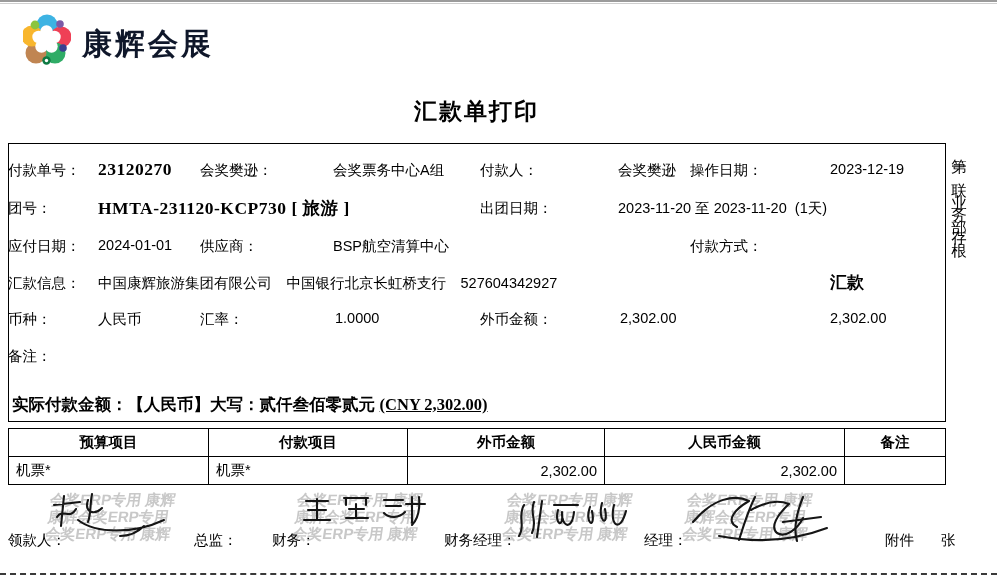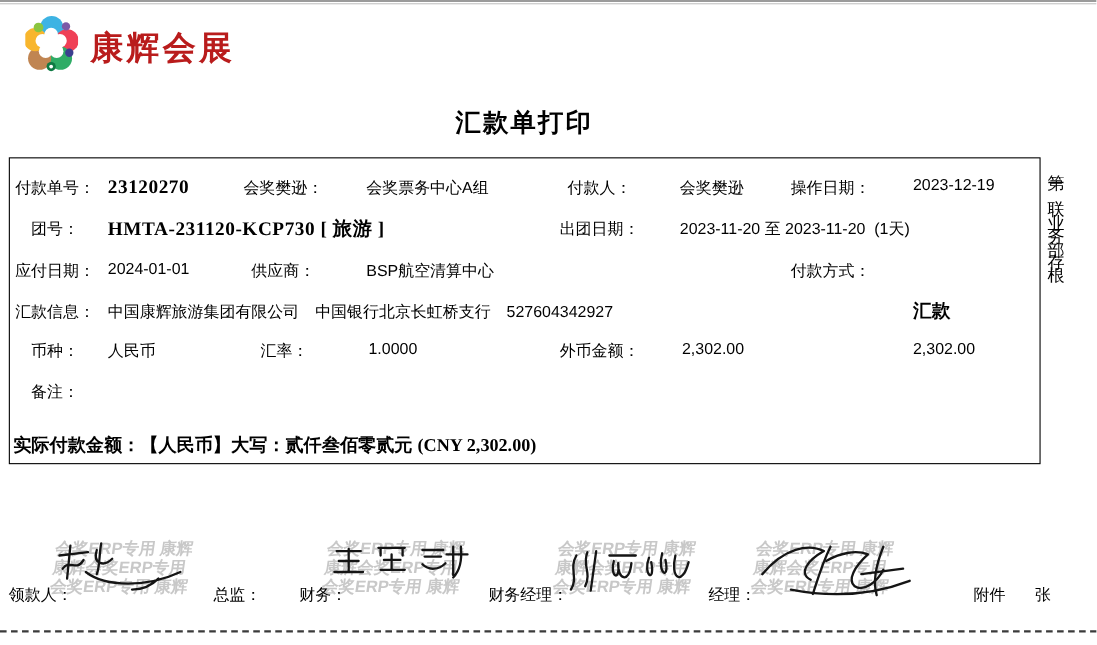--- a/index.html
+++ b/index.html
@@ -1,31 +1,31 @@
 <!DOCTYPE html>
 <html><head>
 <meta charset="utf-8">
 <style>
   html,body{margin:0;padding:0;background:#fff;}
   .page{position:relative;width:997px;height:586px;background:#fff;overflow:hidden;
         font-family:"Liberation Sans",sans-serif;color:#000;}
   .topbar{position:absolute;left:0;top:0;width:997px;height:4px;
           background:linear-gradient(#9b9b9b 0 2px,#ffffff 2px 3px,#cfcfcf 3px 4px);}
   .brand-text{position:absolute;left:82px;top:24px;font-size:30px;font-weight:bold;
-              color:#b91c1c;letter-spacing:3px;}
+              color:#0f172a;letter-spacing:3px;}
   .logo{position:absolute;left:23px;top:12px;}
   .title{position:absolute;left:0;top:96px;width:953px;text-align:center;
          font-size:23px;font-weight:bold;letter-spacing:2px;}
   .form-box{position:absolute;left:8px;top:143px;width:936px;height:277px;border:1px solid #000;}
-  .lbl{position:absolute;font-size:14.5px;text-align:center;white-space:pre;}
+  .lbl{position:absolute;font-size:14.5px;text-align:left;white-space:pre;}
   .val{position:absolute;font-size:14.5px;white-space:pre;}
   .bignum{font-family:"Liberation Serif",serif;font-weight:bold;font-size:17.5px;letter-spacing:.5px;}
   .boldcjk{font-weight:bold;font-size:17px;margin-top:36px;}
   .actual-line{position:absolute;left:12px;top:394px;font-size:16.5px;font-weight:bold;white-space:pre;}
-  .actual-line .serif{font-family:"Liberation Serif",serif;}
+  .actual-line .serif{font-family:"Liberation Serif",serif;text-decoration:underline;}
   .copy-label{position:absolute;left:948px;top:146px;height:270px;
               writing-mode:vertical-rl;text-orientation:upright;
               font-size:15.5px;letter-spacing:12px;}
   table.items{position:absolute;left:8px;top:428px;width:937px;border-collapse:collapse;
               table-layout:fixed;font-size:14.5px;}
   table.items th,table.items td{border:1px solid #000;height:27px;padding:0 7px;overflow:hidden;}
   table.items th{font-weight:bold;text-align:center;}
   td.l{text-align:left;} td.r{text-align:right;}
   .foot-lbl{position:absolute;top:531px;font-size:14.5px;white-space:pre;z-index:3;}
   .wm{position:absolute;z-index:1;font-size:15px;font-weight:bold;color:#c8c8c8;
@@ -97,20 +97,45 @@
   <span class="val" style="left:620px;top:310px">2,302.00</span>
   <span class="val" style="left:830px;top:310px">2,302.00</span>
 
   <span class="lbl" style="left:8px;top:347px;width:84px">备注：</span>
   <span class="val" style="left:98px;top:347px"></span>
 
   <div class="actual-line"><span>实际付款金额：</span><span>【人民币】大写：贰仟叁佰零贰元 </span><span class="serif">(CNY 2,302.00)</span></div>
 
   <div class="copy-label">第一联业务部存根</div>
 
+  <table class="items">
+    <colgroup>
+        <col style="width:200px">
+        <col style="width:199px">
+        <col style="width:197px">
+        <col style="width:240px">
+        <col style="width:101px">
+      </colgroup>
+    <tbody>
+        <tr>
+      <th>预算项目</th>
+      <th>付款项目</th>
+      <th>外币金额</th>
+      <th>人民币金额</th>
+      <th>备注</th>
+    </tr>
+    <tr>
+      <td class="l">机票*</td>
+      <td class="l">机票*</td>
+      <td class="r">2,302.00</td>
+      <td class="r">2,302.00</td>
+      <td class="l"></td>
+    </tr>
+  </tbody>
+    </table>
 
   <div class="wm" style="left:48px;top:491px"><span>会奖ERP专用 康辉</span>
 <span>康辉会奖ERP专用</span>
 <span>会奖ERP专用 康辉</span></div>
   <div class="wm" style="left:295px;top:491px"><span>会奖ERP专用 康辉</span>
 <span>康辉会奖ERP专用</span>
 <span>会奖ERP专用 康辉</span></div>
   <div class="wm" style="left:505px;top:491px"><span>会奖ERP专用 康辉</span>
 <span>康辉会奖ERP专用</span>
 <span>会奖ERP专用 康辉</span></div>

